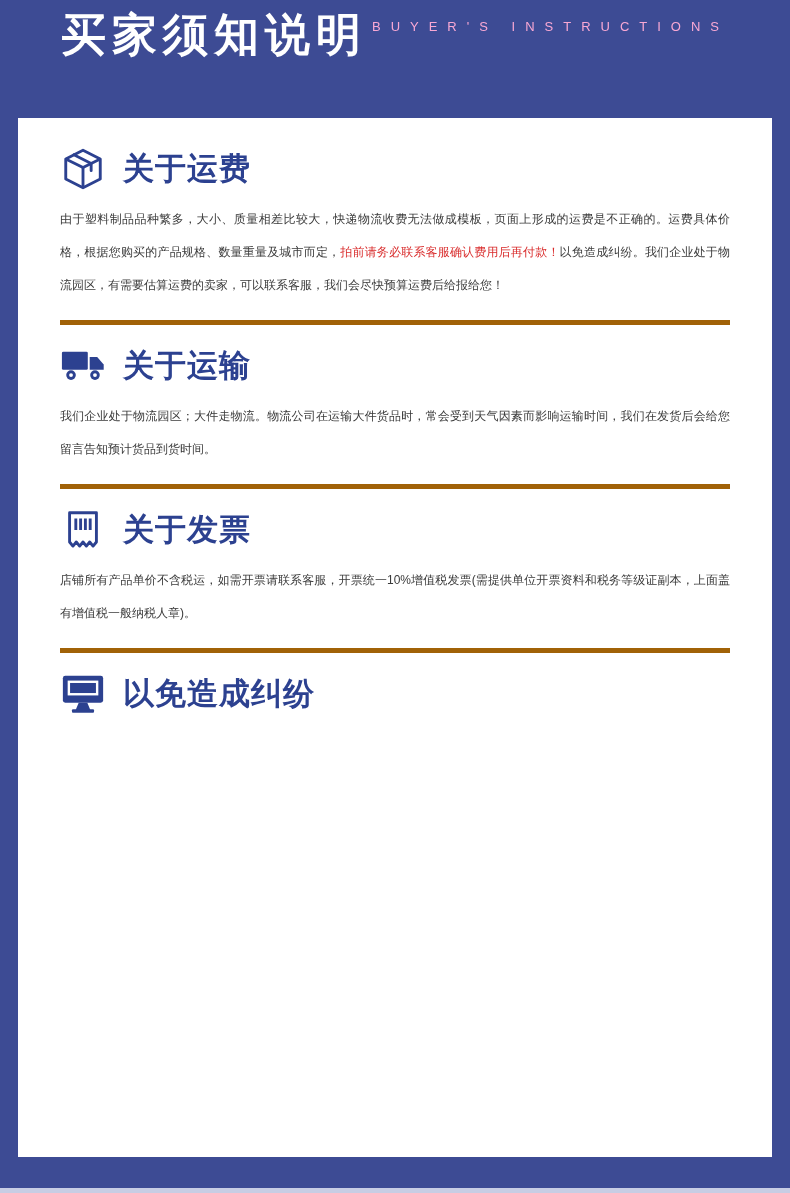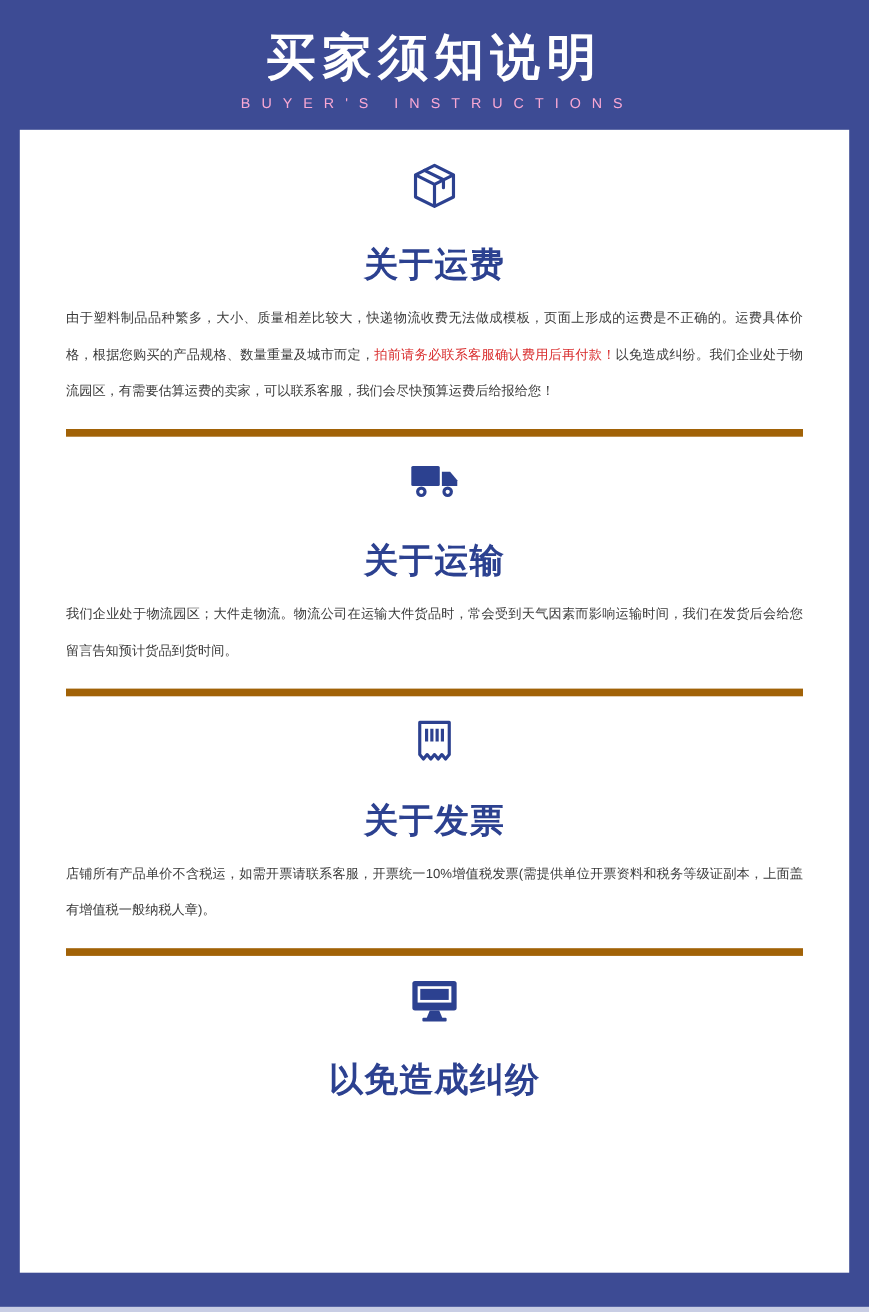--- a/index.html
+++ b/index.html
@@ -7,22 +7,20 @@
     width: 790px;
     height: 1193px;
     background: #3d4b94;
     font-family: "Liberation Sans", "DejaVu Sans", sans-serif;
     position: relative;
     overflow: hidden;
   }
   .header {
     height: 118px;
     display: flex;
-    flex-direction: column;
-    align-items: center;
     justify-content: center;
     padding-top: 10px;
     box-sizing: border-box;
   }
   .header-title {
     color: #ffffff;
     font-size: 45px;
     font-weight: bold;
     letter-spacing: 6px;
     line-height: 1.1;
@@ -36,27 +34,26 @@
   }
   .card {
     background: #ffffff;
     margin: 0 18px;
     height: 1039px;
     padding: 10px 42px 0 42px;
     box-sizing: border-box;
     overflow: hidden;
   }
   .section { padding: 18px 0 18px 0; }
-  .section + .section { border-top: 7px solid #a16207; }
+  .section + .section { border-top: 5px solid #a16207; }
   .section-header {
     display: flex;
     align-items: center;
-    gap: 28px;
+    gap: 17px;
     margin-bottom: 11px;
-    flex-direction: column;
   }
   .icon { color: #2c4190; flex: 0 0 auto; }
   .icon svg { width: 46px; height: 46px; display: block; }
   .section-title {
     font-size: 31px;
     font-weight: bold;
     color: #2c4190;
     margin: 0;
     letter-spacing: 1px;
   }

